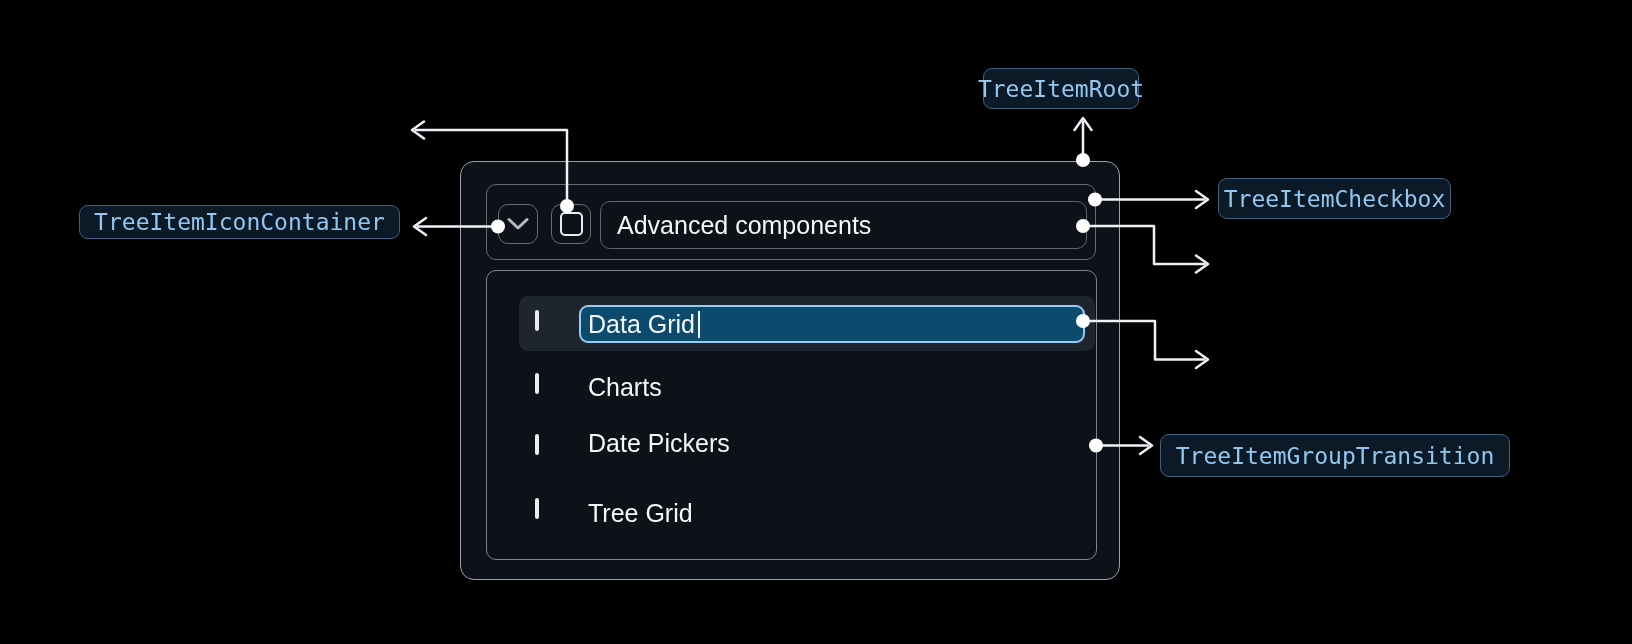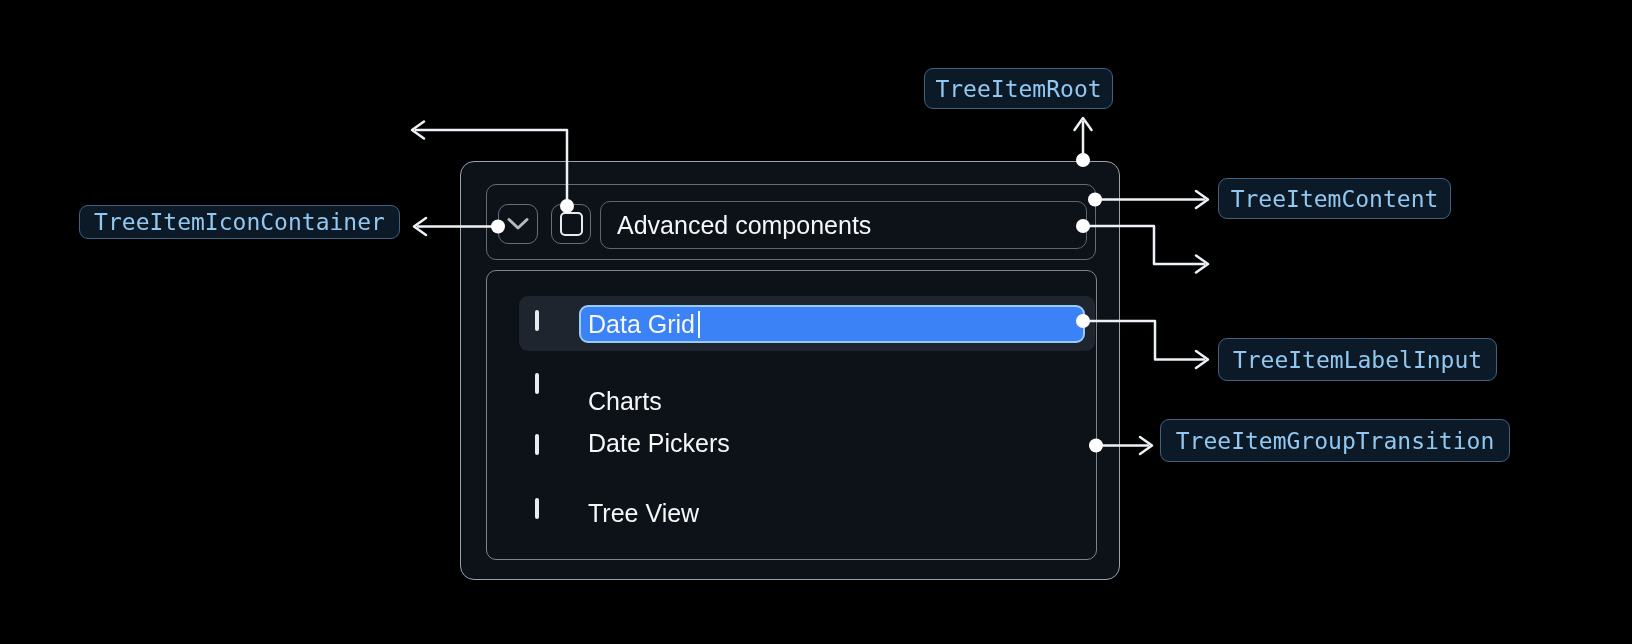--- a/index.html
+++ b/index.html
@@ -46,21 +46,21 @@
     position:absolute;left:32px;top:25px;width:576px;height:55px;
     background:#1f252e;border-radius:9px;
   }
   .row-checkbox{position:absolute;left:48px;cursor:pointer;}
   .row-label{
     position:absolute;left:101px;transform:translateY(-50%);
     color:#f5f7f9;font-size:25px;white-space:nowrap;cursor:default;
   }
   .edit-input{
     position:absolute;left:92px;top:34px;width:506px;height:38px;box-sizing:border-box;
-    background:#3b82f6;border:2px solid #99ccf3;border-radius:9px;
+    background:#0c4a6e;border:2px solid #99ccf3;border-radius:9px;
     display:flex;align-items:center;padding-left:7px;
     color:#f5f7f9;font-size:25px;
   }
   .caret{width:2px;height:27px;background:#f5f7f9;margin-left:3px;}
   .connector-layer{position:absolute;left:0;top:0;pointer-events:none;}
 </style>
 </head>
 <body>
 
 <div class="canvas">
@@ -88,40 +88,39 @@
         <span class="cb-glyph"></span>
       </span>
       <div class="edit-input">
         <span>Data Grid</span>
         <span class="caret"></span>
       </div>
 
       <span class="row-checkbox" style="top:104px">
         <span class="cb-glyph"></span>
       </span>
-      <span class="row-label" style="top:130px">Charts</span>
+      <span class="row-label" style="top:116px">Charts</span>
 
       <span class="row-checkbox" style="top:165px">
         <span class="cb-glyph"></span>
       </span>
       <span class="row-label" style="top:172px">Date Pickers</span>
 
       <span class="row-checkbox" style="top:229px">
         <span class="cb-glyph"></span>
       </span>
-      <span class="row-label" style="top:242px">Tree View</span>
+      <span class="row-label" style="top:242px">Tree Grid</span>
 
     </div>
   </div>
 
   <div class="badge" style="left:79px;top:205px;width:321px;height:34px">TreeItemIconContainer</div>
-  <div class="badge" style="left:924px;top:68px;width:189px;height:41px">TreeItemRoot</div>
-  <div class="badge" style="left:1218px;top:178px;width:233px;height:41px">TreeItemContent</div>
-  <div class="badge" style="left:1218px;top:338px;width:279px;height:43px">TreeItemLabelInput</div>
-  <div class="badge" style="left:1160px;top:419px;width:350px;height:43px">TreeItemGroupTransition</div>
+  <div class="badge" style="left:983px;top:68px;width:156px;height:41px">TreeItemRoot</div>
+  <div class="badge" style="left:1218px;top:178px;width:233px;height:41px">TreeItemCheckbox</div>
+  <div class="badge" style="left:1160px;top:434px;width:350px;height:43px">TreeItemGroupTransition</div>
 
   <svg class="connector-layer" width="1632" height="644" viewBox="0 0 1632 644" fill="none" stroke="#eef2f6" stroke-width="2.5" stroke-linecap="round" stroke-linejoin="round">
 
     <g>
       <polyline points="567,202 567,130 416,130"></polyline>
       <path d="M424,121.5 L412,130 L424,138.5"></path>
       <circle cx="567" cy="206" r="7" fill="#ffffff" stroke="none"></circle>
     </g>
 
     <g>

